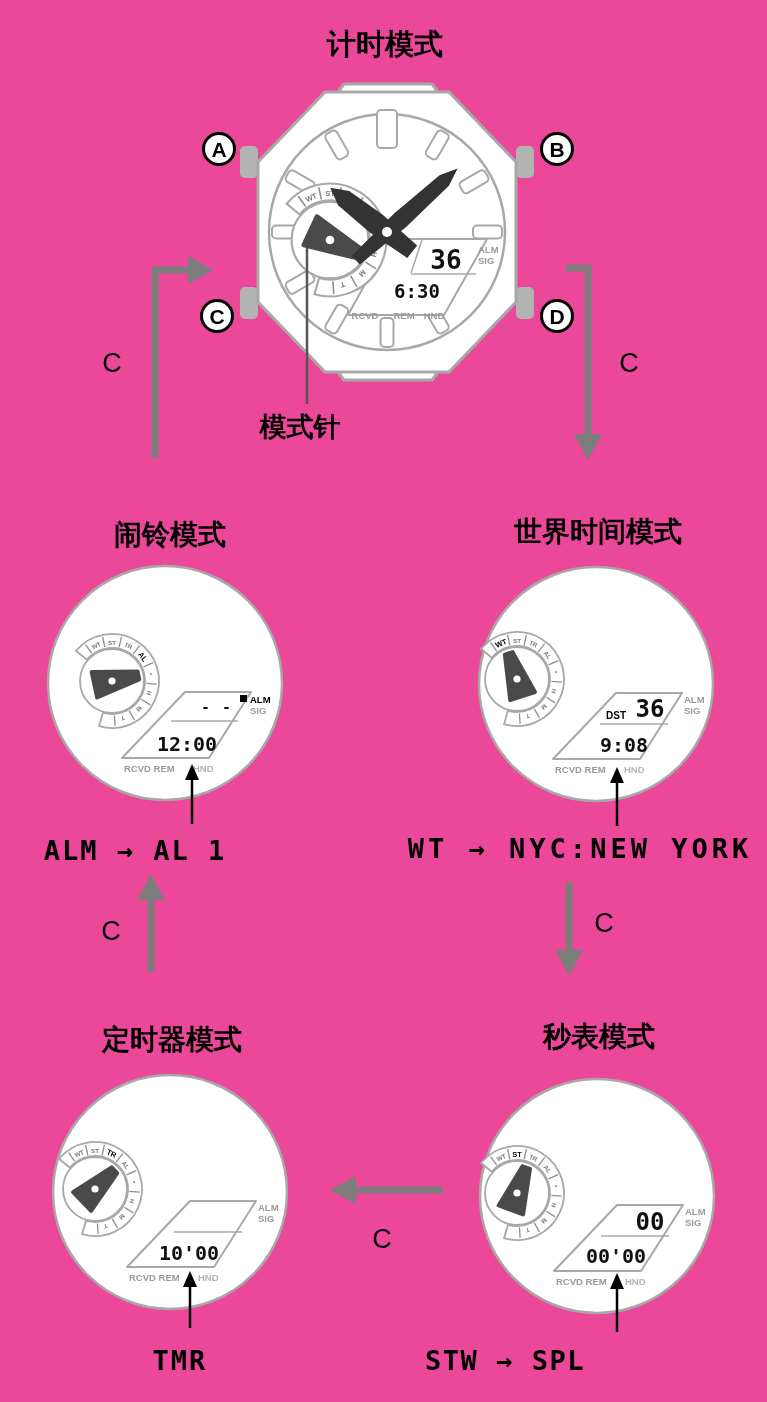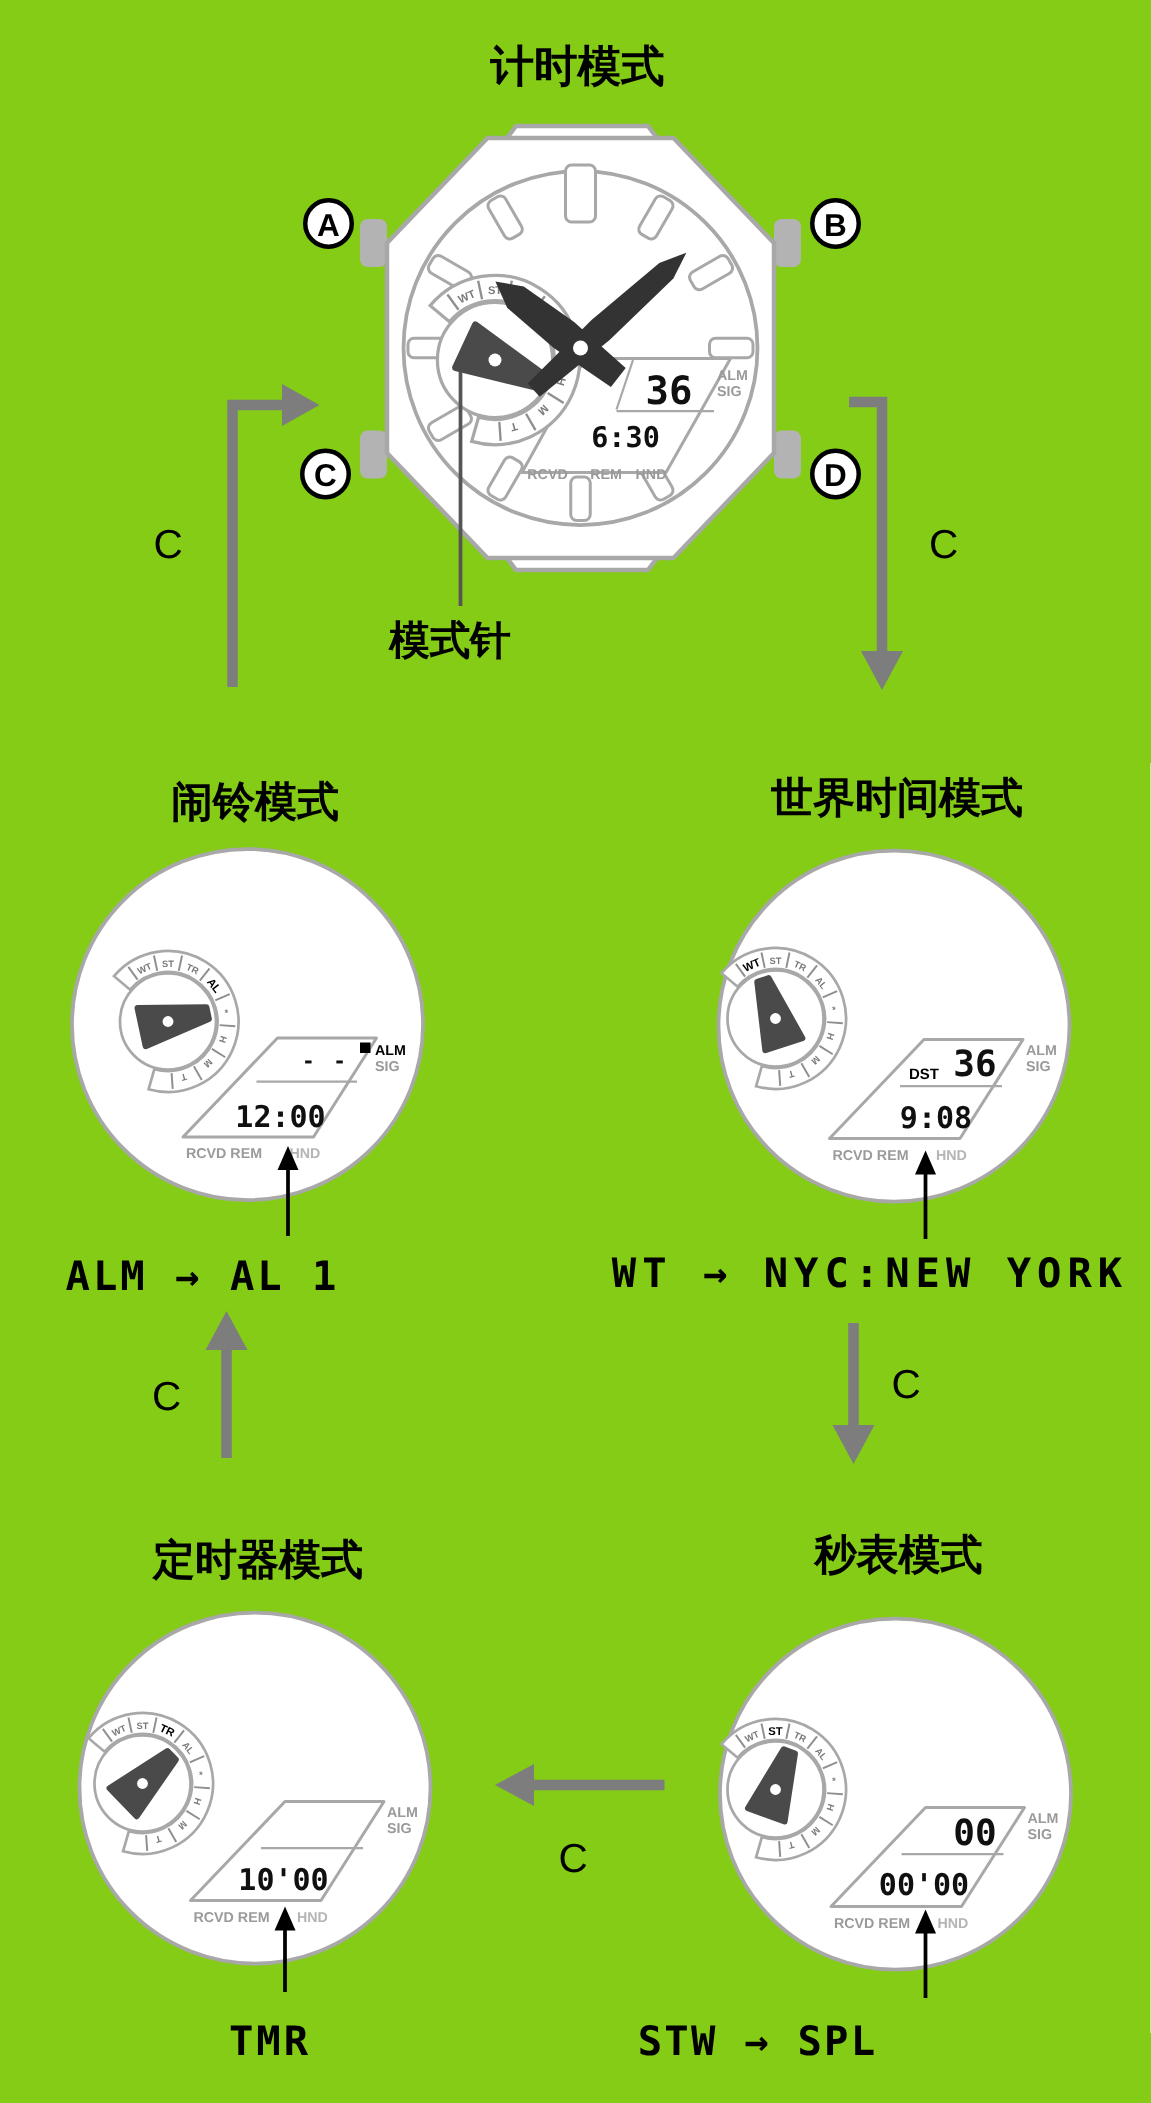--- a/index.html
+++ b/index.html
@@ -1,16 +1,16 @@
 <!DOCTYPE html>
 <html><head>
 <meta charset="utf-8">
 <style>
   html,body{margin:0;padding:0;background:#fff;}
-  .canvas{position:relative;width:767px;height:1402px;background:#84cc16;overflow:hidden;}
+  .canvas{position:relative;width:767px;height:1402px;background:#ec4899;overflow:hidden;}
   svg{display:block;}
   .cjk{font-family:"Liberation Sans",sans-serif;font-weight:bold;fill:#000;}
   .seg{font-family:"DejaVu Sans Mono",monospace;font-weight:bold;fill:#101010;}
   .cap{font-family:"DejaVu Sans Mono",monospace;font-weight:bold;fill:#000;}
   .lbl{font-family:"Liberation Sans",sans-serif;font-weight:bold;fill:#9a9a9a;}
   .lbl2{font-family:"Liberation Sans",sans-serif;font-weight:bold;fill:#b5b5b5;}
   .navC{font-family:"Liberation Sans",sans-serif;fill:#000;}
   .btnL{font-family:"Liberation Sans",sans-serif;font-weight:bold;fill:#000;}
   .case{fill:#fff;stroke:#a8a8a8;stroke-width:3;stroke-linejoin:round;}
   .thin{fill:#fff;stroke:#a8a8a8;stroke-width:2;stroke-linejoin:round;}

